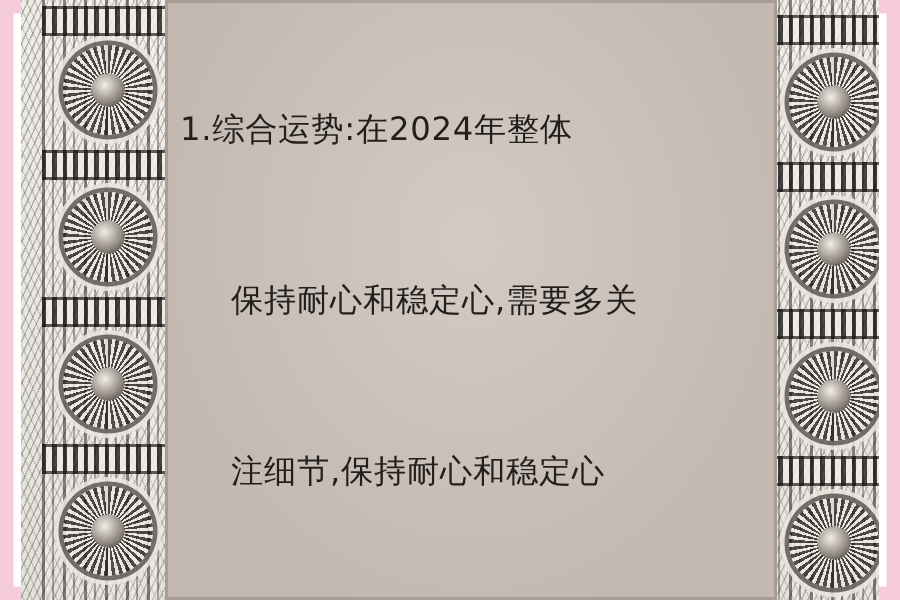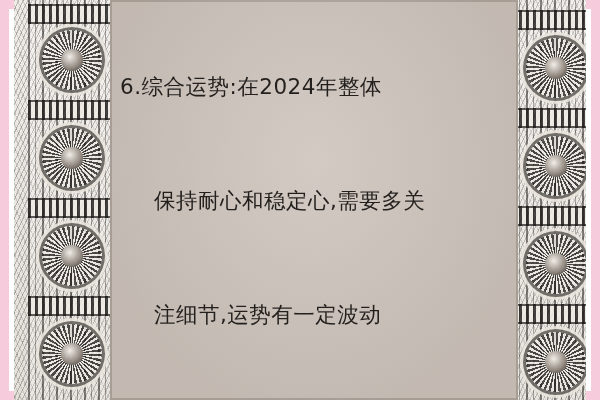--- a/index.html
+++ b/index.html
@@ -188,23 +188,23 @@
       <div class="band" style="top:108px;"></div>
       <div class="medallion" style="top:136px;"></div>
       <div class="band" style="top:206px;"></div>
       <div class="medallion" style="top:234px;"></div>
       <div class="band" style="top:304px;"></div>
       <div class="medallion" style="top:332px;"></div>
     </div>
 
     <div class="text-panel">
       <div class="text-body">
-        <span class="line">6.综合运势:在2024年整体</span>
+        <span class="line">1.综合运势:在2024年整体</span>
         <span class="line indent">保持耐心和稳定心,需要多关</span>
-        <span class="line indent">注细节,运势有一定波动</span>
+        <span class="line indent">注细节,保持耐心和稳定心</span>
         
         
         
         
         
         
         
         
       </div>
     </div>

